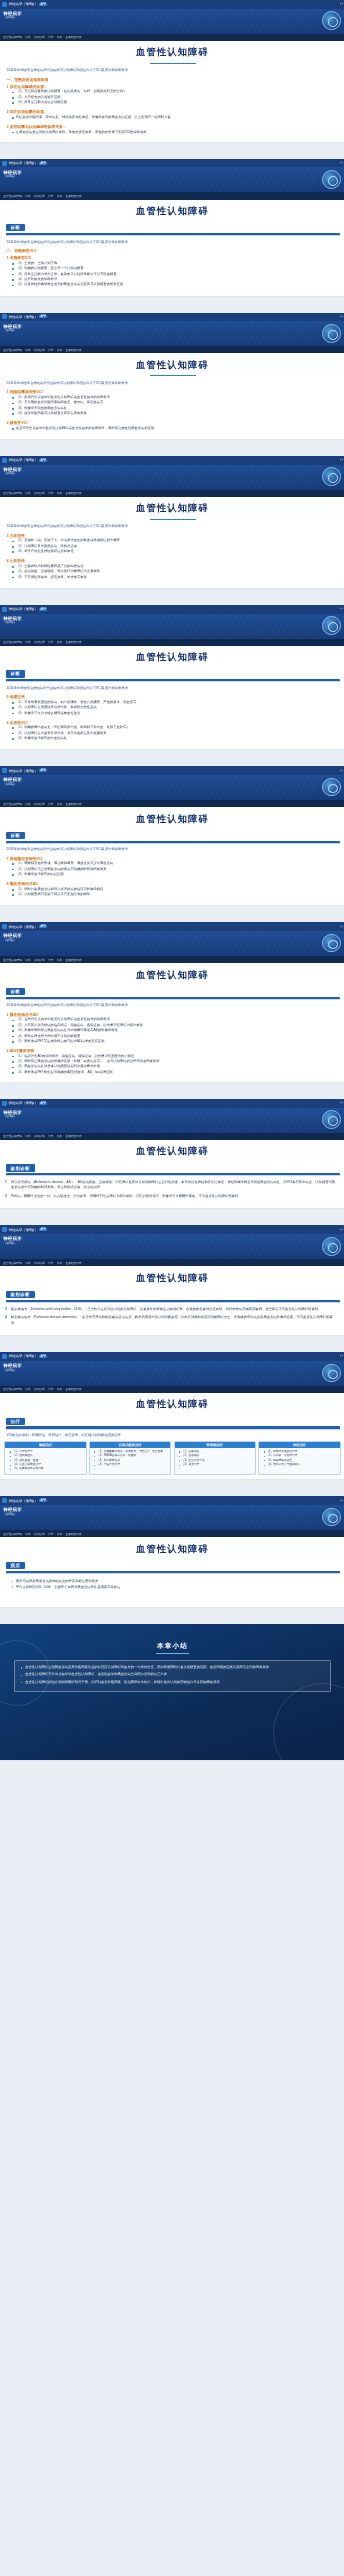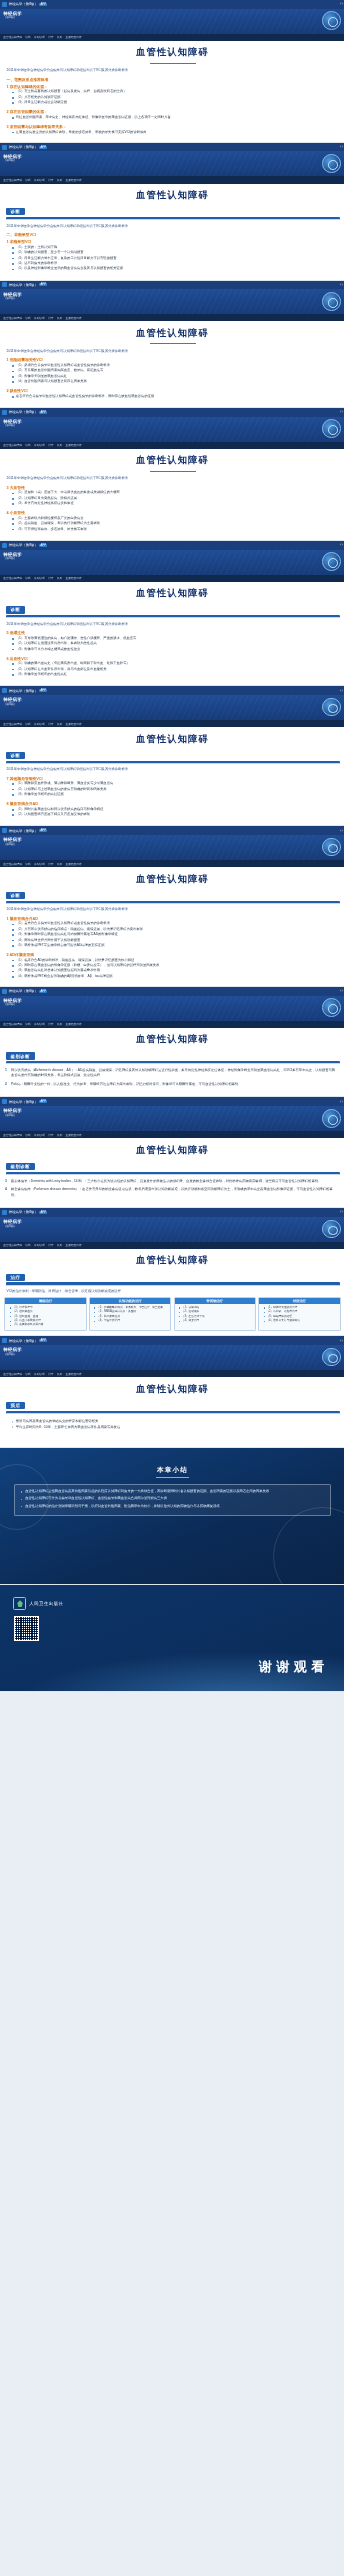--- a/index.html
+++ b/index.html
@@ -9,21 +9,21 @@
     width: 345px;
   }
   .page { width: 345px; position: relative; }
 
   
   .slide {
     width: 345px;
     background: #ffffff;
     position: relative;
     overflow: hidden;
-    margin-bottom: 0;
+    margin-bottom: 16px;
     border-bottom: 0.5px solid #dfe6ec;
   }
 
   
   .appbar {
     height: 8.8px;
     background: #1b3f7a;
     display: flex;
     align-items: center;
     padding: 0 2.2px;
@@ -853,24 +853,15 @@
     <div class="sum-rule"></div>
     <div class="sum-box">
       <ul>
         <li>血管性认知障碍是指脑血管病及其危险因素引起的从轻度认知障碍到痴呆的一大类综合征，其诊断需同时具备认知损害的证据、血管因素的证据以及两者之间的因果关系</li>
         <li>血管性认知障碍可分为非痴呆型血管性认知障碍、血管性痴呆和脑血管病合并阿尔茨海默病三大类</li>
         <li>血管性认知障碍的治疗强调早期识别与干预，以控制血管危险因素、防治脑卒中为核心，并辅以改善认知的药物治疗与非药物康复训练</li>
       </ul>
     </div>
   </div>
 
-  <div class="slide thanks-slide">
-    <div class="wave"></div>
-    <div class="pub">
-      <span class="pub-mark"></span>
-      <span class="pub-name">人民卫生出版社</span>
-    </div>
-    <div class="qr"></div>
-    <div class="thanks-text">谢谢观看</div>
-  </div>
 
 </div>
 
 
 </body></html>

